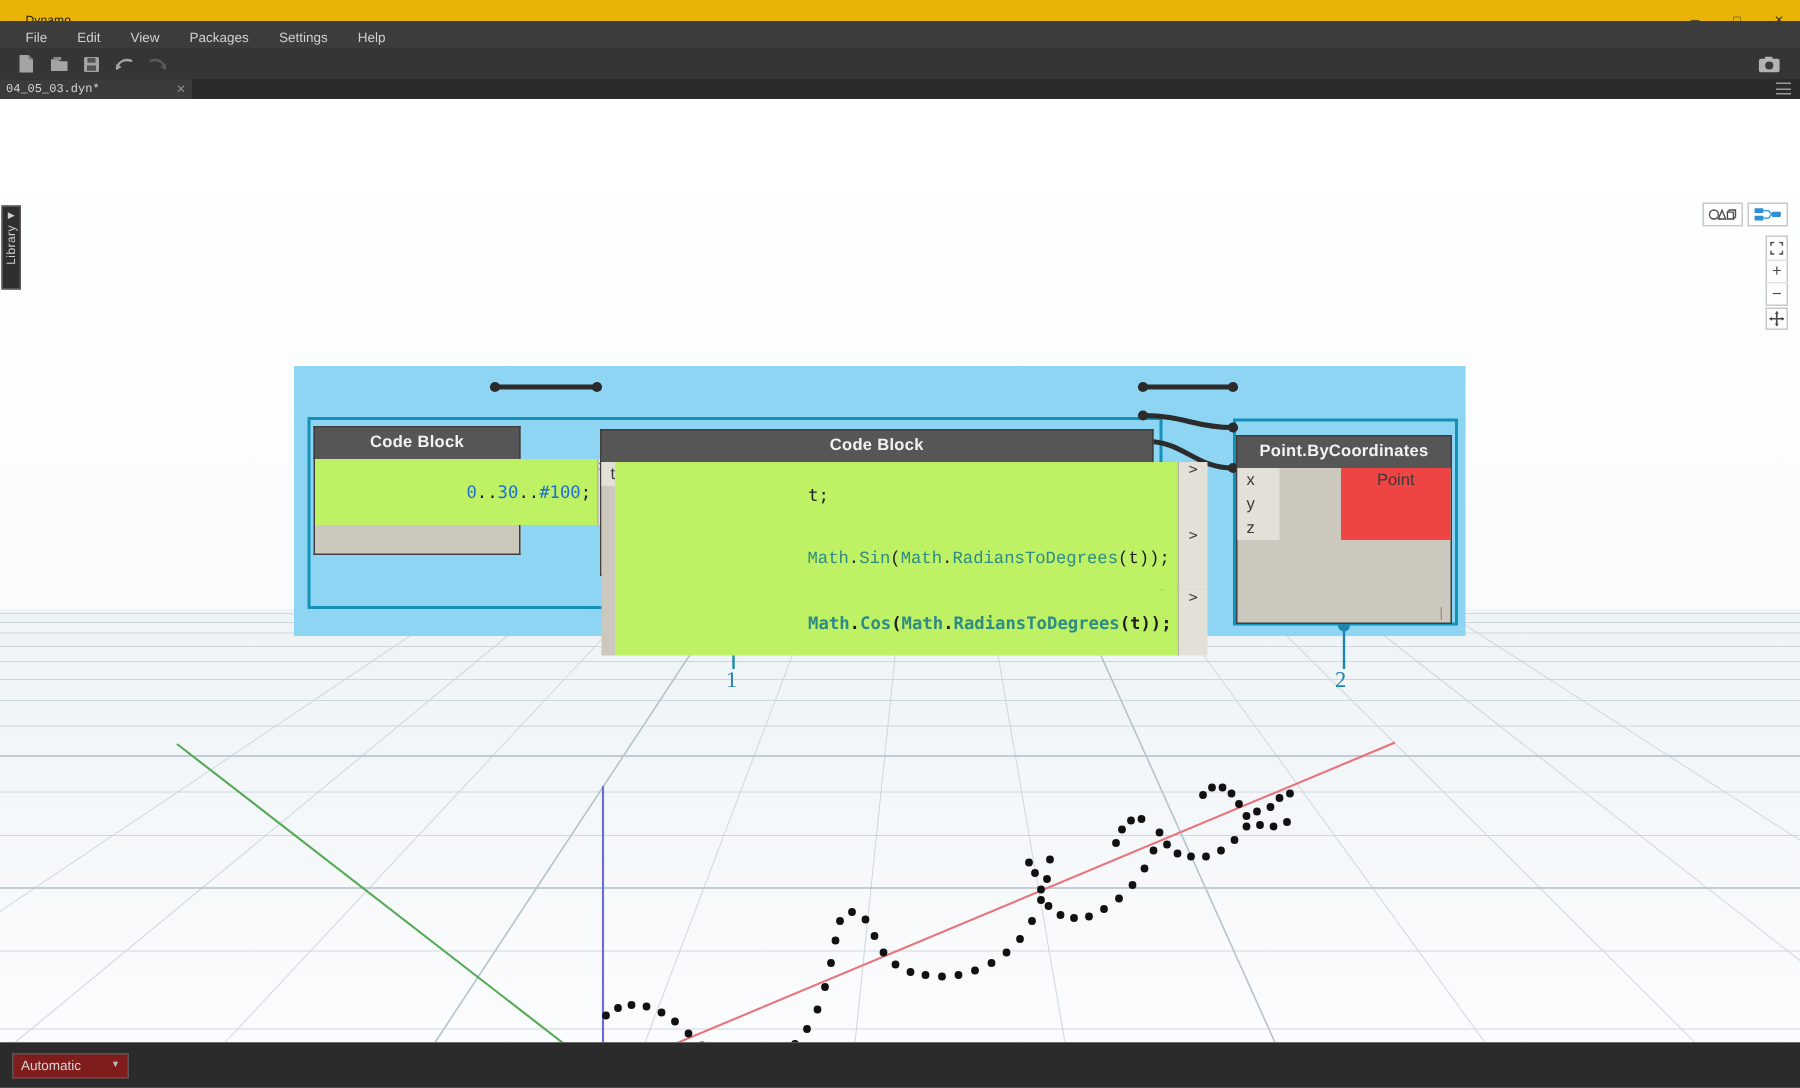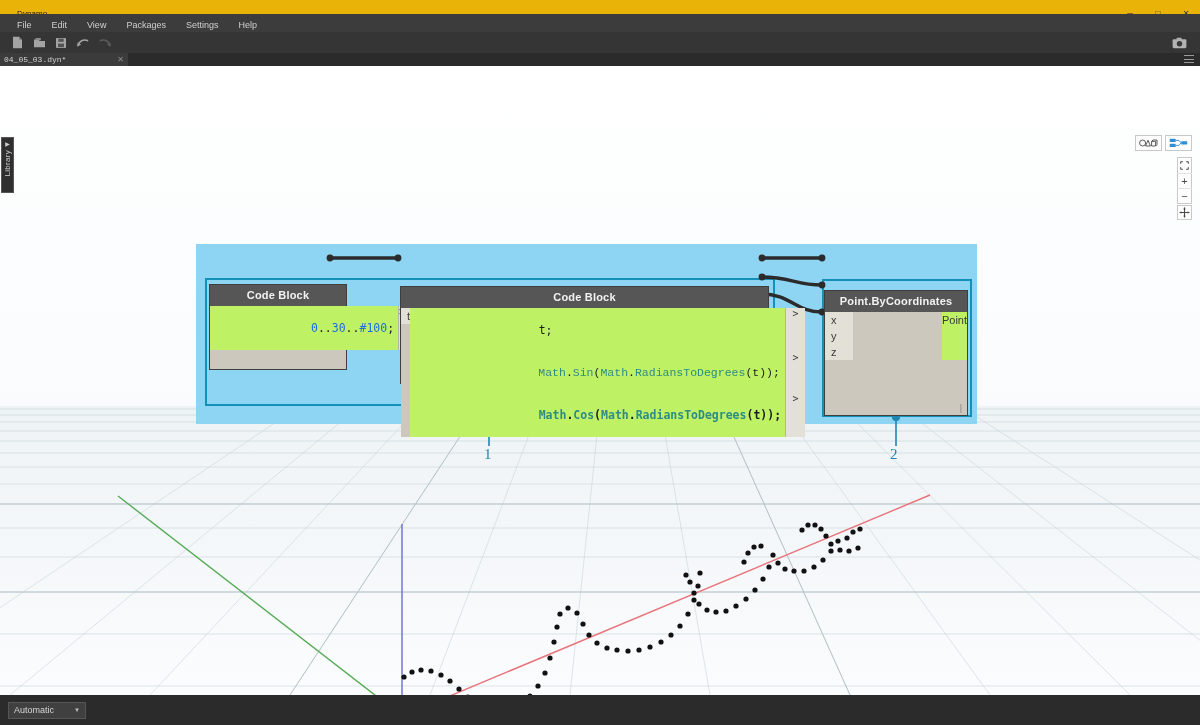--- a/index.html
+++ b/index.html
@@ -137,35 +137,35 @@
   .port-out {
     background: #e3e0d8; border-left: 1px solid #b9b4a8;
     font-family: "DejaVu Sans Mono", monospace; font-size: 10px;
     color: #3a3a3a; width: 20px; text-align: center;
   }
   .port-in {
     background: #e3e0d8; font-size: 11px; color: #3a3a3a;
     padding: 2px 0 2px 6px;
   }
   .port-label-out {
-    background: #bef264; font-size: 11px; color: #3a3a3a;
-    padding: 2px 0;
+    background: #ef4444; font-size: 11px; color: #3a3a3a;
+    padding: 2px 24px;
   }
   .callout-num {
     position: absolute; font-size: 15px; color: #1e86ae;
     font-family: "Liberation Serif", serif;
   }
 
   
   .statusbar {
     position: absolute; bottom: 0; left: 0; width: 1200px; height: 30px;
     background: #2b2b2b; display: flex; align-items: center; padding-left: 8px;
   }
   .run-select {
-    width: 78px; height: 17px; background: #404040; border: 1px solid #565656;
+    width: 78px; height: 17px; background: #7f1d1d; border: 1px solid #565656;
     display: flex; align-items: center; padding: 0 5px;
   }
   .run-select .lbl { font-size: 9px; color: #d6d6d6; }
   .run-select .caret { margin-left: auto; font-size: 6px; color: #bdbdbd; }
 </style>
 </head>
 <body>
 
 <div id="app">
 

